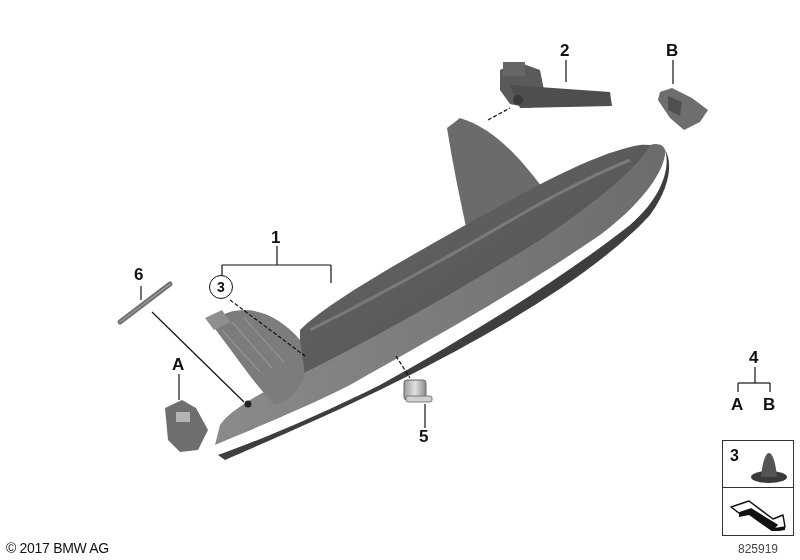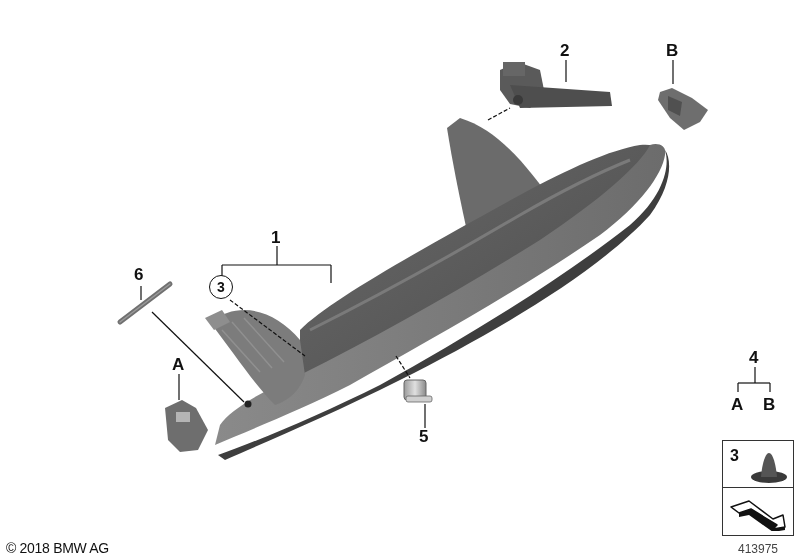--- a/index.html
+++ b/index.html
@@ -130,15 +130,15 @@
       <ellipse cx="22" cy="30" rx="18" ry="6" fill="#3a3a3a"></ellipse>
       <path d="M14 30 C15 18 18 6 22 6 C26 6 29 18 30 30 Z" fill="#555"></path>
     </svg>
     <div class="divider"></div>
     <svg style="position:absolute;left:6px;top:52px;" width="60" height="38">
       <path d="M2 14 L20 8 L44 26 L54 22 L56 34 L44 36 L48 32 L22 16 L10 20 Z" fill="#fff" stroke="#111" stroke-width="1.5" stroke-linejoin="round"></path>
       <path d="M10 20 L22 16 L48 32 L44 36 L56 34 L56 37 L44 39 L20 22 L10 24 Z" fill="#111"></path>
     </svg>
   </div>
 
-  <span class="copyright">© 2018 BMW AG</span>
-  <span class="imgid">413975</span>
+  <span class="copyright">© 2017 BMW AG</span>
+  <span class="imgid">825919</span>
 </div>
 
 </body></html>

